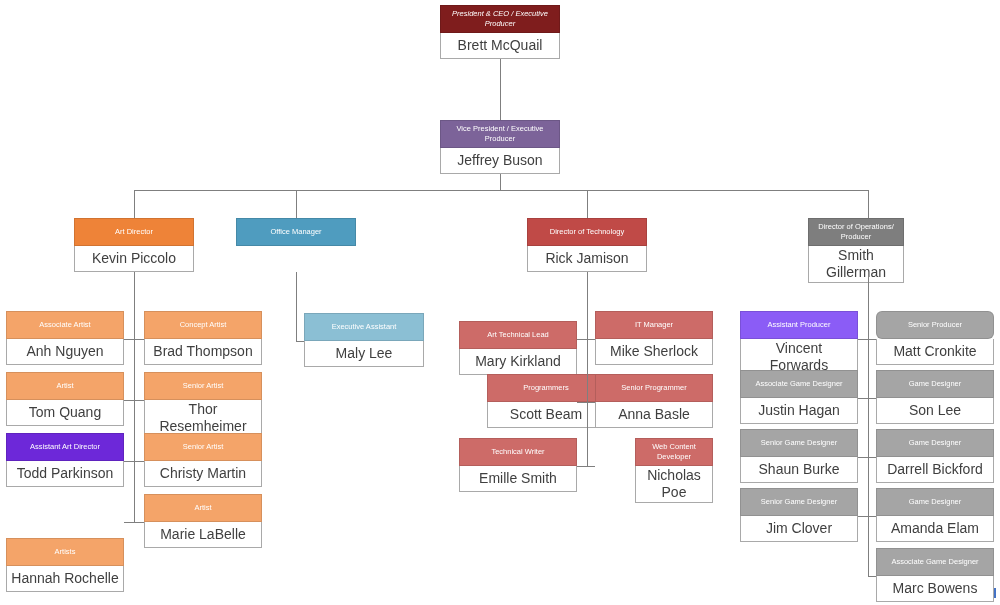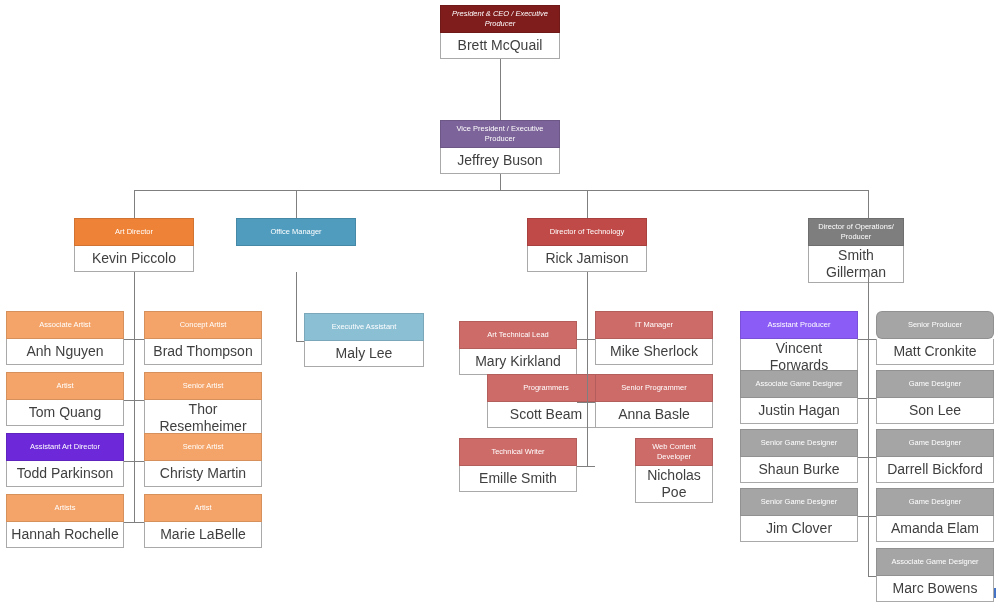--- a/index.html
+++ b/index.html
@@ -69,21 +69,21 @@
     </div>
     <div class="node" style="left: 6px; top: 433px; width: 118px;">
       <div class="hd" style="background: #6d28d9;">Assistant Art Director</div>
       <div class="nm">Todd Parkinson</div>
     </div>
     <div class="node" style="left: 144px; top: 433px; width: 118px;">
       <div class="hd" style="background: rgb(244, 164, 105);">Senior Artist</div>
       <div class="nm">Christy Martin</div>
     </div>
     <div class="node" style="left: 6px; top: 494px; width: 118px;">
-      <div class="hd" style="background: rgb(244, 164, 105);">Artists</div>
+      <div class="hd" style="background: rgb(244, 164, 105); margin-top: 44px;">Artists</div>
       <div class="nm">Hannah Rochelle</div>
     </div>
     <div class="node" style="left: 144px; top: 494px; width: 118px;">
       <div class="hd" style="background: rgb(244, 164, 105);">Artist</div>
       <div class="nm">Marie LaBelle</div>
     </div>
     <div class="node" style="left: 304px; top: 313px; width: 120px; border-radius: 17px;">
       <div class="hd" style="background: rgb(139, 191, 212);">Executive Assistant</div>
       <div class="nm">Maly Lee</div>
     </div>

